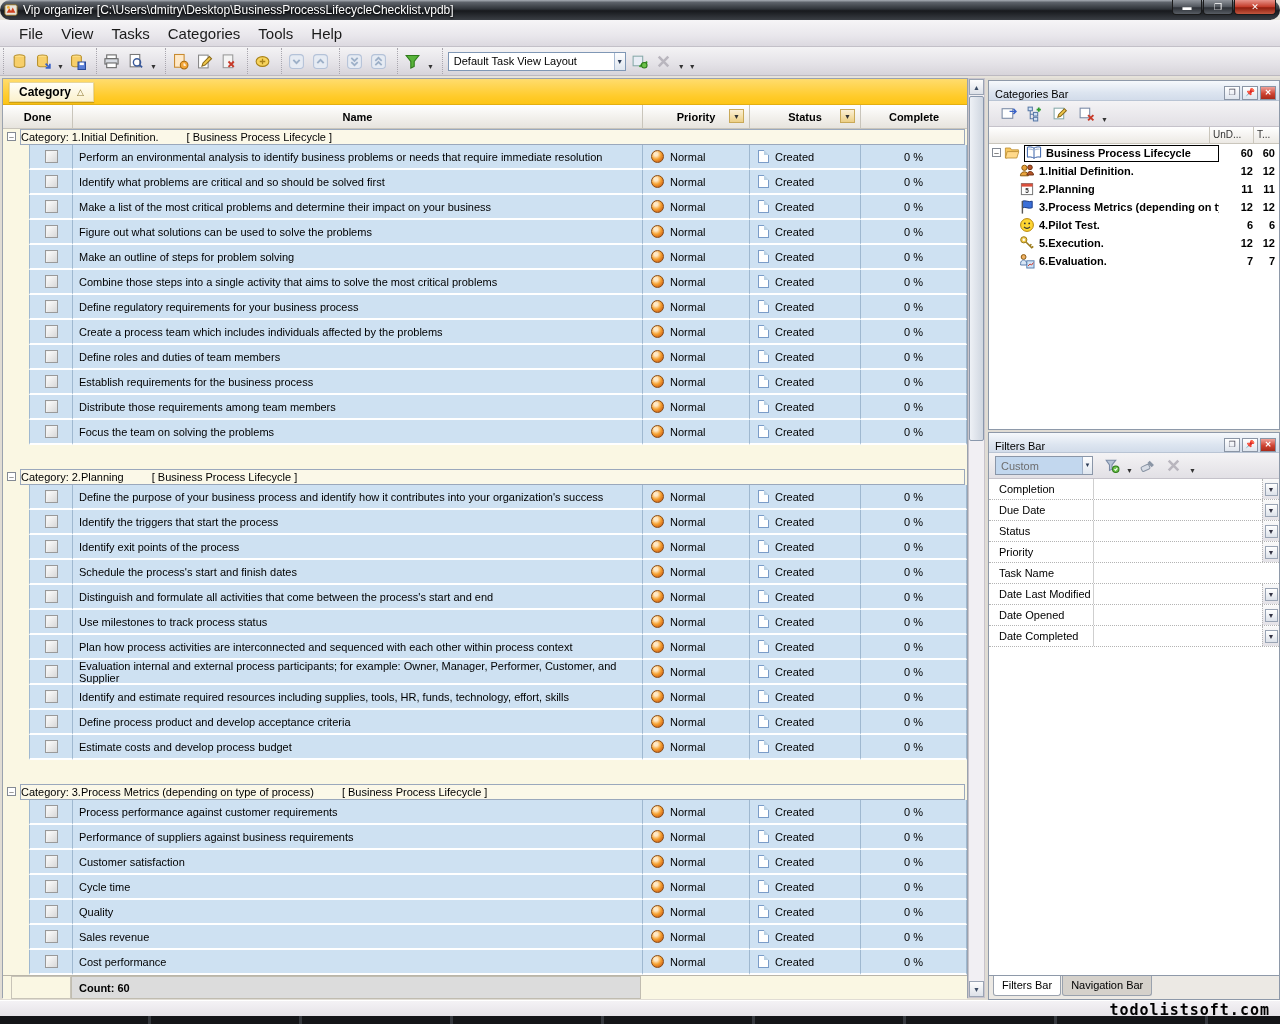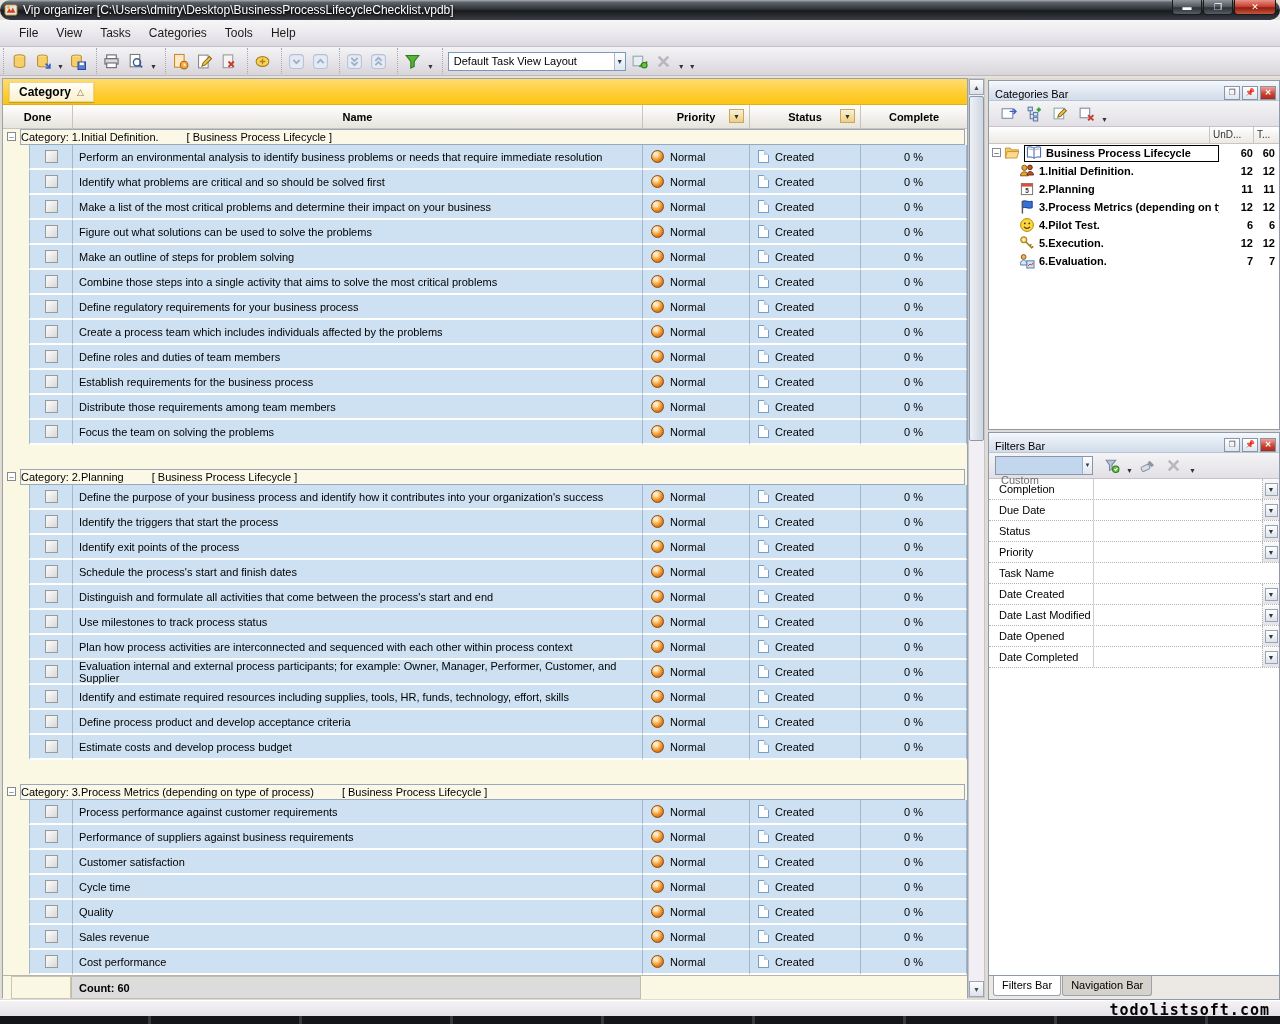--- a/index.html
+++ b/index.html
@@ -16,21 +16,21 @@
   .winbtns { position:absolute; right:4px; top:0; display:flex; }
   .winbtn { width:30px; height:15px; border:1px solid #1a1a1a; border-top:none;
     border-radius:0 0 4px 4px; background:linear-gradient(180deg,#8f949b,#4f545b 50%,#2c3036 55%,#585d64);
     color:#fff; font-size:9px; line-height:14px; text-align:center; margin-left:1px; }
   .winbtn.close { width:42px; background:linear-gradient(180deg,#e8938a,#c33a28 50%,#8f1d0e 55%,#c2573f); }
 
   
   .menubar { position:absolute; left:0; top:20px; width:1280px; height:27px;
     background:linear-gradient(180deg,#f6f5f7,#e9e7ec 60%,#dcd9e0); border-bottom:1px solid #c3c0c8;
     display:flex; align-items:center; padding-left:10px; }
-  .menuitem { font-size:12px; padding:3px 9px; color:#1a1a1a; }
+  .menuitem { font-size:15px; padding:3px 9px; color:#1a1a1a; }
 
   
   .toolbar { position:absolute; left:0; top:47px; width:1280px; height:29px;
     background:linear-gradient(180deg,#f4f3f5,#e4e2e7 60%,#d7d4da); border-bottom:1px solid #bcb9c1;
     display:flex; align-items:center; }
   .tgroup { display:flex; align-items:center; height:26px; padding:0 3px;
     border-left:1px dotted #a9a6ae; margin-left:3px; }
   .tbtn { width:24px; height:23px; display:flex; align-items:center; justify-content:center; }
   .tbtn svg { width:17px; height:17px; }
   .ddarrow { font-size:7px; color:#333; padding:0 2px; align-self:flex-end; margin-bottom:3px; }
@@ -123,21 +123,21 @@
   .treerow .ticon svg { width:16px; height:16px; }
   .treerow .tlabel { white-space:nowrap; overflow:hidden; flex:1; }
   .treerow .num { text-align:right; flex:0 0 auto; }
   .treerow .n1 { width:34px; } .treerow .n2 { width:26px; padding-right:4px; }
   .treerow.root .labelwrap { display:flex; align-items:center; border:1px solid #000; background:#fff;
     padding:0 2px 0 1px; height:17px; flex:1; min-width:0; }
   .treerow.child { padding-left:30px; }
 
   
   .fcombo { display:flex; width:98px; height:19px; border:1px solid #8a96a8; background:#c2d7ee; margin-right:5px; }
-  .fcombo .val { flex:1; color:#6d6d6d; padding:17px 0 0 5px; font-size:11px; }
+  .fcombo .val { flex:1; color:#6d6d6d; padding:3px 0 0 5px; font-size:11px; }
   .fcombo .drop { width:10px; border-left:1px solid #9fb0c8; background:linear-gradient(180deg,#fdfdfe,#dfe6ef);
     font-size:6px; text-align:center; line-height:17px; color:#2a3a55; }
   .frow { height:21px; display:flex; border-bottom:1px dotted #b4b4b4; align-items:stretch; }
   .frow .flabel { width:105px; border-right:1px solid #cfcfcf; display:flex; align-items:center; padding-left:10px; }
   .frow .fval { flex:1; }
   .frow .fdrop { width:17px; border-left:1px dotted #b4b4b4; background:linear-gradient(180deg,#fafafa,#e4e2e7);
     display:flex; align-items:center; justify-content:center; }
   .frow .fdrop .bt { width:13px; height:13px; border:1px solid #9aa4b4; background:linear-gradient(180deg,#fff,#dde2ea);
     font-size:7px; line-height:12px; text-align:center; color:#334; }
 
@@ -1264,27 +1264,20 @@
               <span class="fval"></span>
               <span class="fdrop">
                 <span class="bt">▼</span>
               </span>
             </div>
             <div class="frow">
               <span class="flabel">Task Name</span>
               <span class="fval"></span>
             </div>
             <div class="frow">
-              <span class="flabel">Date Created</span>
-              <span class="fval"></span>
-              <span class="fdrop">
-                <span class="bt">▼</span>
-              </span>
-            </div>
-            <div class="frow">
               <span class="flabel">Date Last Modified</span>
               <span class="fval"></span>
               <span class="fdrop">
                 <span class="bt">▼</span>
               </span>
             </div>
             <div class="frow">
               <span class="flabel">Date Opened</span>
               <span class="fval"></span>
               <span class="fdrop">

